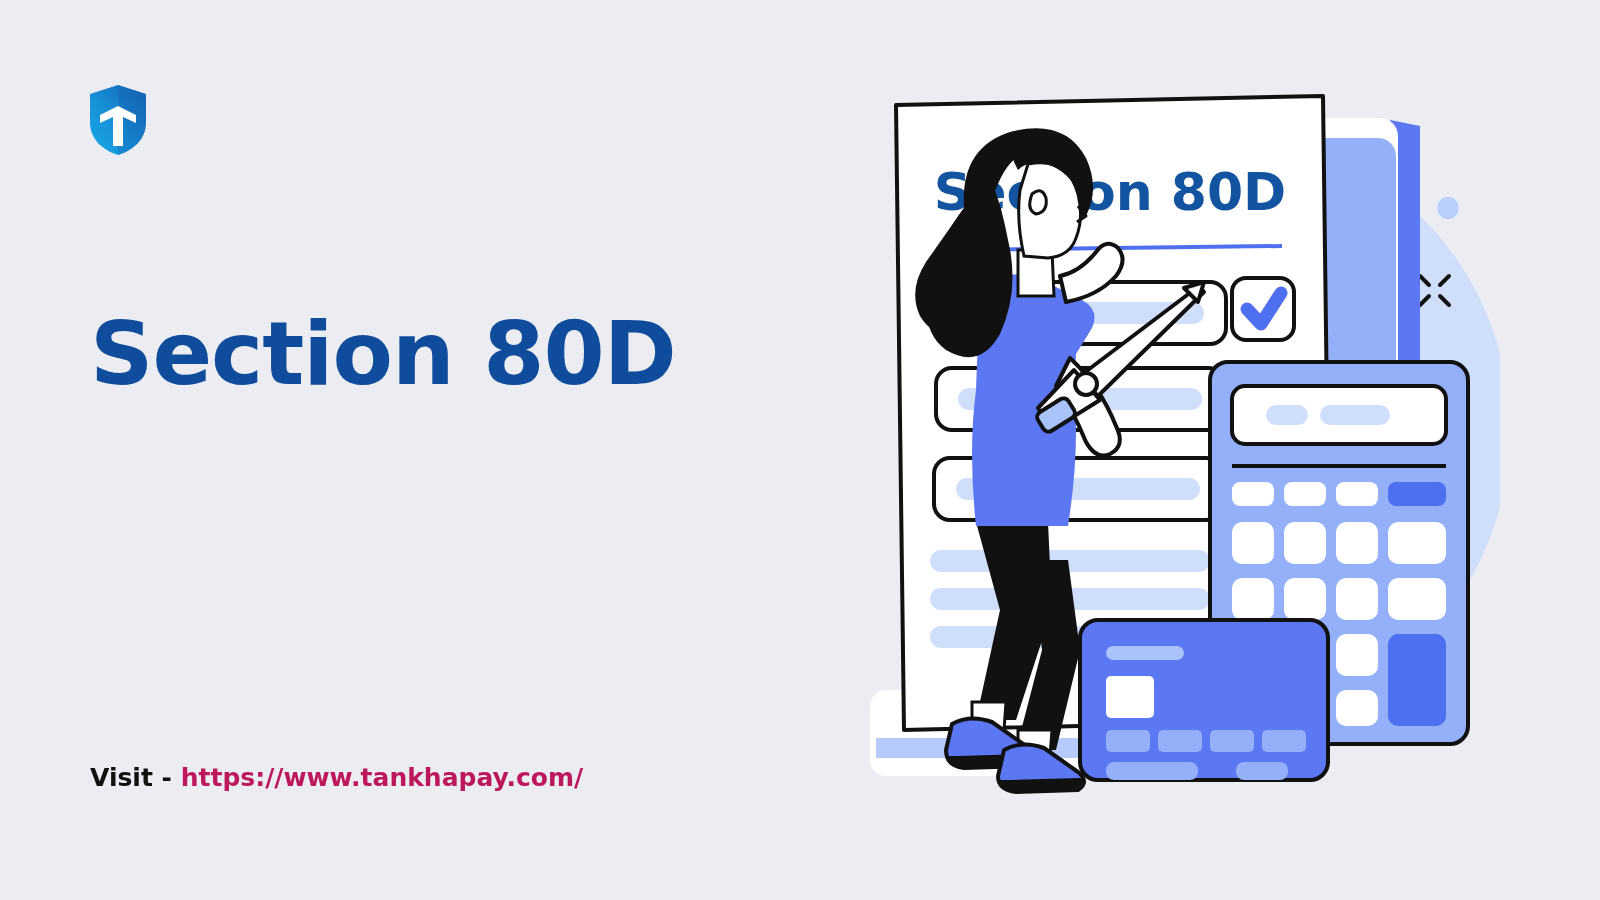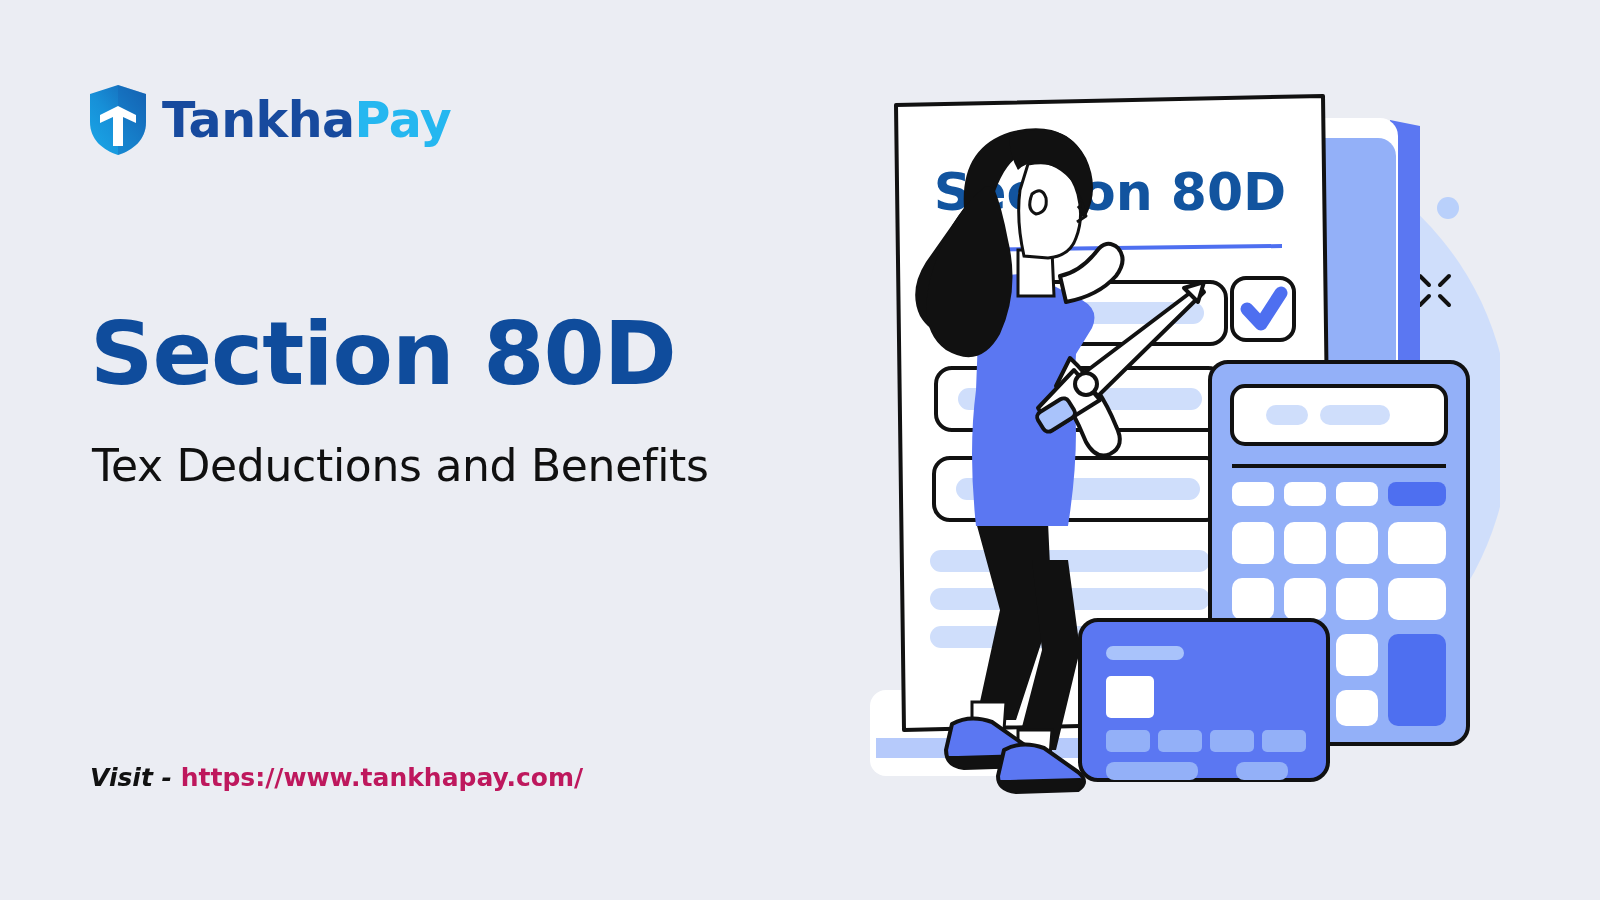--- a/index.html
+++ b/index.html
@@ -37,21 +37,21 @@
     font-family:"DejaVu Sans", sans-serif;
     font-size:44px;font-weight:400;color:#101010;
     line-height:1.2;margin:0;letter-spacing:-0.3px;
   }
   .visit{
     position:absolute;left:90px;top:765px;
     font-family:"DejaVu Sans", sans-serif;
     font-size:25px;font-weight:700;line-height:1;
     white-space:nowrap;
   }
-  .visit .v-label{color:#111;font-style:italic;}
+  .visit .v-label{color:#111;}
   .visit .v-url{color:#be185d;}
 
   
   .illus{position:absolute;left:780px;top:90px;width:720px;height:720px;}
   .illus svg{display:block;width:100%;height:100%;}
 </style>
 </head>
 <body>
 
 <div class="canvas">
@@ -68,27 +68,23 @@
           <linearGradient id="shieldGrad2" x1="0" y1="0.2" x2="1" y2="1">
             <stop offset="0%" stop-color="#22b3ee"></stop>
             <stop offset="100%" stop-color="#0f7ec9"></stop>
           </linearGradient>
         </defs>
         <path d="M30 1 L58 10 L58 38 C58 56 45 66 30 71 C15 66 2 56 2 38 L2 10 Z" fill="url(#shieldGrad)"></path>
         <path d="M30 1 L58 10 L58 38 C58 56 45 66 30 71 L30 1 Z" fill="#1565b5" opacity="0.35"></path>
         <path d="M30 22 L48 31 L48 39 L35 33 L35 62 L25 62 L25 33 L12 39 L12 31 Z" fill="#ffffff"></path>
       </svg>
     </span>
-    <span class="brand-wordmark">
-      <span class="w1">Tankha</span><span class="w2">Pay</span>
-    </span>
   </div>
 
   <h1 class="headline">Section 80D</h1>
-  <h2 class="subhead">Tex Deductions and Benefits</h2>
 
   <div class="visit">
     <span class="v-label">Visit -</span>
     <span class="v-url">https://www.tankhapay.com/</span>
   </div>
 
   <div class="illus">
     <svg viewBox="0 0 720 720" xmlns="http://www.w3.org/2000/svg">
 
       <circle cx="430" cy="340" r="300" fill="#cfdefb"></circle>

